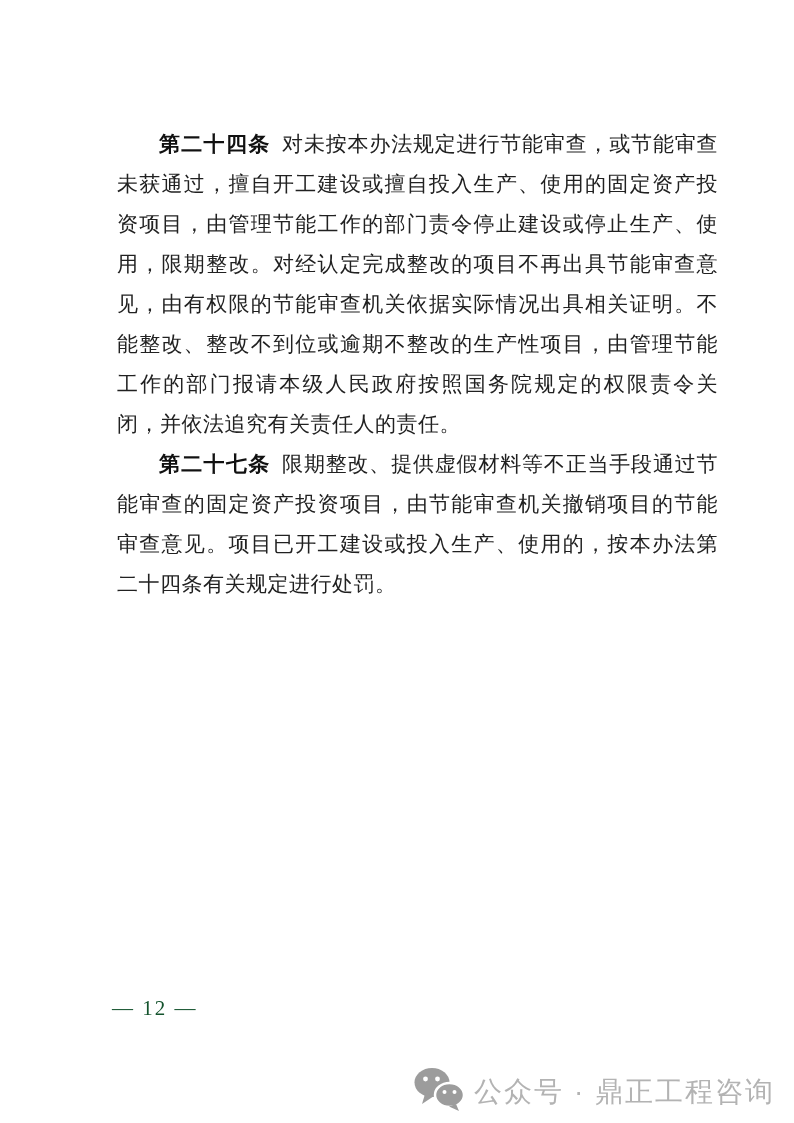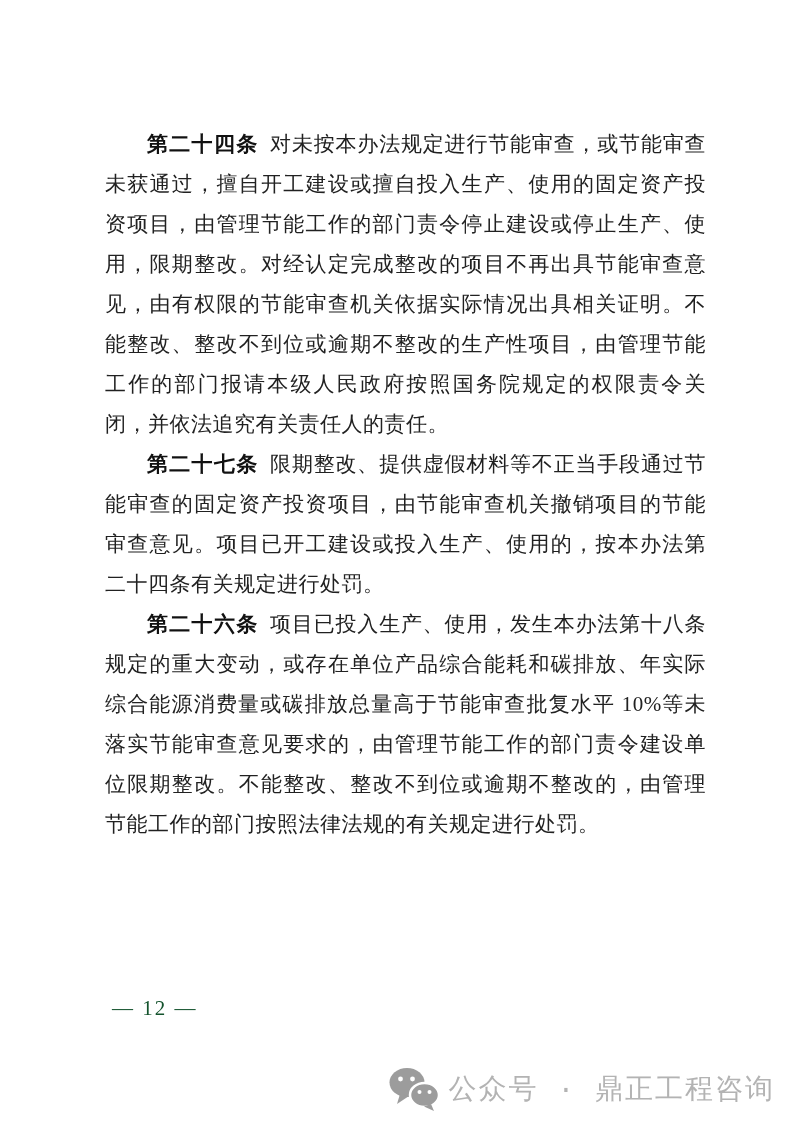--- a/index.html
+++ b/index.html
@@ -14,21 +14,21 @@
     overflow: hidden;
     font-family: "Liberation Serif", "DejaVu Serif", serif;
   }
   .page {
     position: absolute;
     inset: 0;
     background: #ffffff;
   }
   .text-block {
     position: absolute;
-    left: 105px;
+    left: 117px;
     top: 124px;
     width: 601px;
     font-size: 21px;
     line-height: 40px;
     color: #212121;
     text-align: justify;
     text-justify: inter-ideograph;
     letter-spacing: 0.5px;
   }
   .text-block p {
@@ -49,45 +49,44 @@
     font-size: 21px;
     color: #14532d;
     letter-spacing: 2px;
     font-family: "Liberation Serif", "DejaVu Serif", serif;
   }
   .footer-watermark {
     position: absolute;
     right: 19px;
     bottom: 12px;
     display: flex;
-    align-items: center;
+    align-items: flex-end;
     gap: 9px;
     color: #b3b3b3;
     font-size: 28px;
     letter-spacing: 2px;
-    font-family: Liberation Mono, monospace;
+    font-family: Liberation Sans, sans-serif;
   }
   .wechat-icon {
     width: 52px;
     height: 44px;
     display: inline-block;
     flex: 0 0 auto;
   }
 </style>
 </head>
 <body>
 
 <div class="page">
 
   <div class="text-block">
     <p><span class="article-term">第二十四条</span><span>对未按本办法规定进行节能审查，或节能审查未获通过，擅自开工建设或擅自投入生产、使用的固定资产投资项目，由管理节能工作的部门责令停止建设或停止生产、使用，限期整改。对经认定完成整改的项目不再出具节能审查意见，由有权限的节能审查机关依据实际情况出具相关证明。不能整改、整改不到位或逾期不整改的生产性项目，由管理节能工作的部门报请本级人民政府按照国务院规定的权限责令关闭，并依法追究有关责任人的责任。</span></p>
 
     <p><span class="article-term">第二十七条</span><span>限期整改、提供虚假材料等不正当手段通过节能审查的固定资产投资项目，由节能审查机关撤销项目的节能审查意见。项目已开工建设或投入生产、使用的，按本办法第二十四条有关规定进行处罚。</span></p>
 
-    <p><span class="article-term">第二十六条</span><span>项目已投入生产、使用，发生本办法第十八条规定的重大变动，或存在单位产品综合能耗和碳排放、年实际综合能源消费量或碳排放总量高于节能审查批复水平 10%等未落实节能审查意见要求的，由管理节能工作的部门责令建设单位限期整改。不能整改、整改不到位或逾期不整改的，由管理节能工作的部门按照法律法规的有关规定进行处罚。</span></p>
 
   </div>
 
   <div class="page-number">— 12 —</div>
 
   <div class="footer-watermark">
     <span class="wechat-icon">
       <svg viewBox="0 0 52 44" width="52" height="44" aria-hidden="true">
         <g fill="#9c9c9c">
           <ellipse cx="19" cy="15.5" rx="17.5" ry="14.5"></ellipse>

